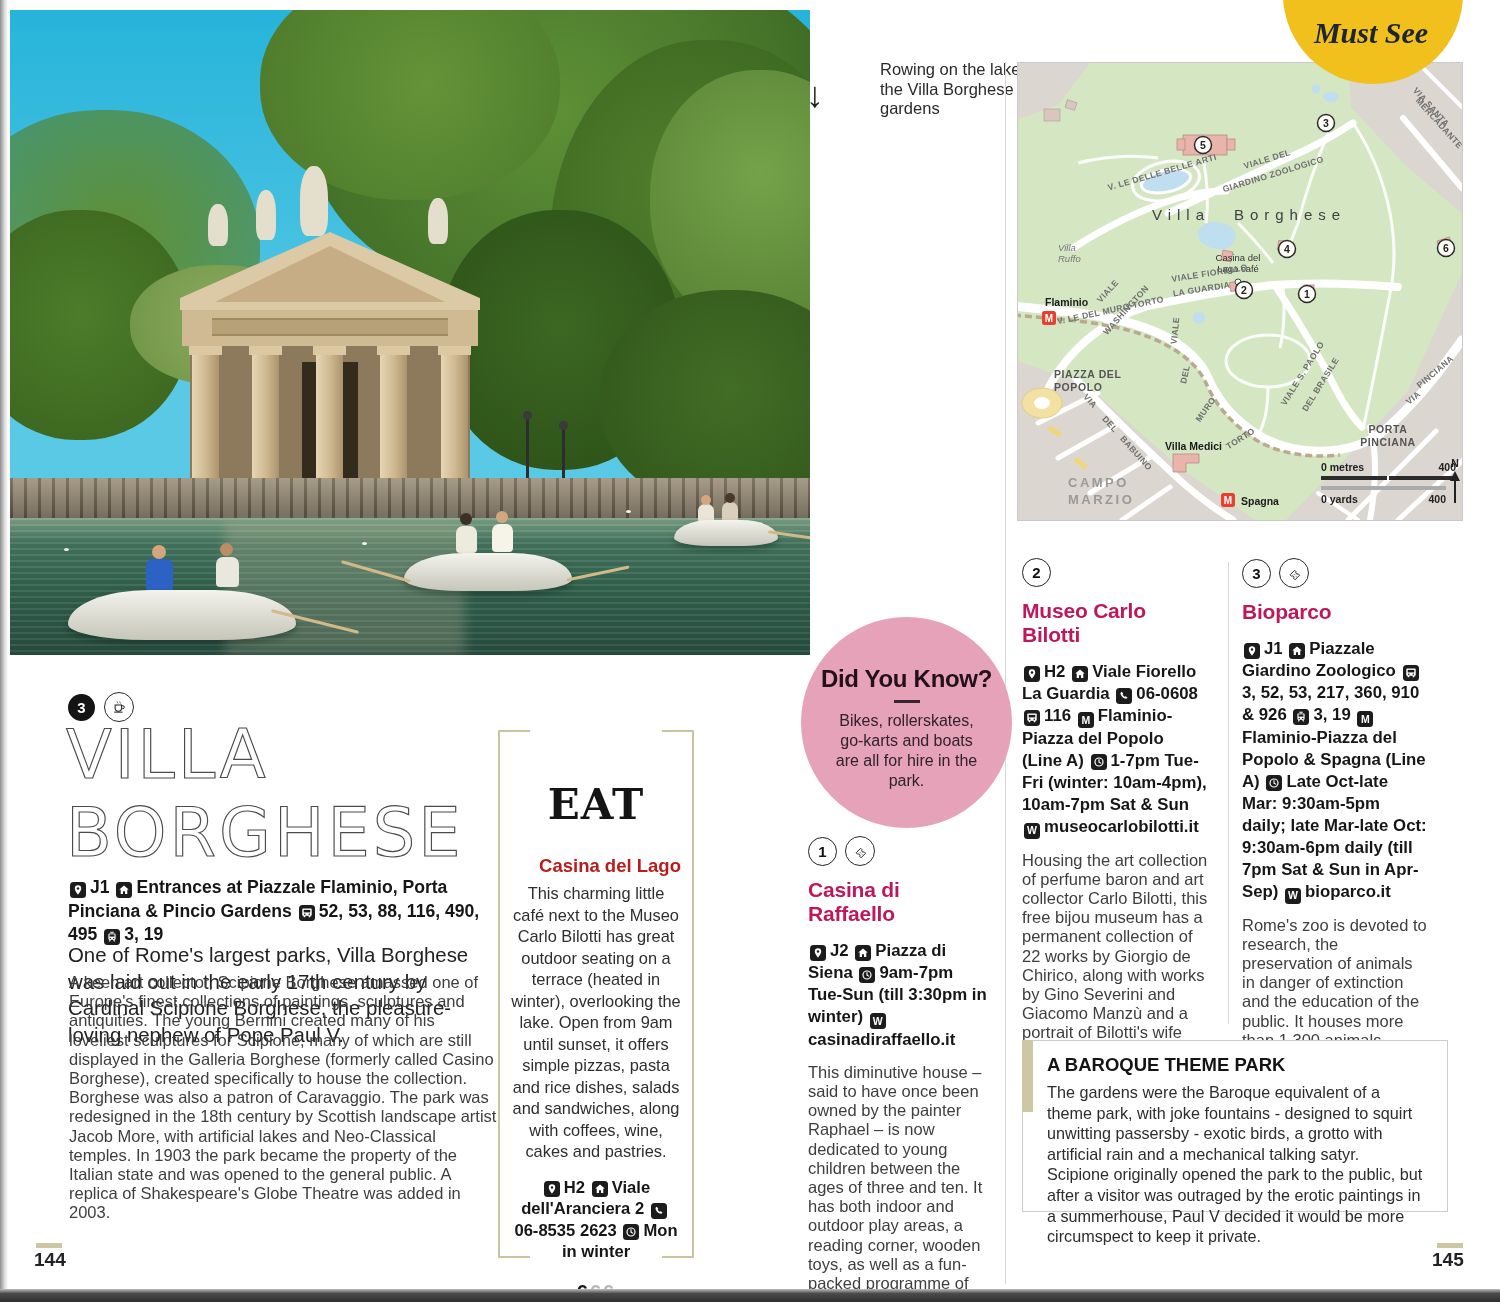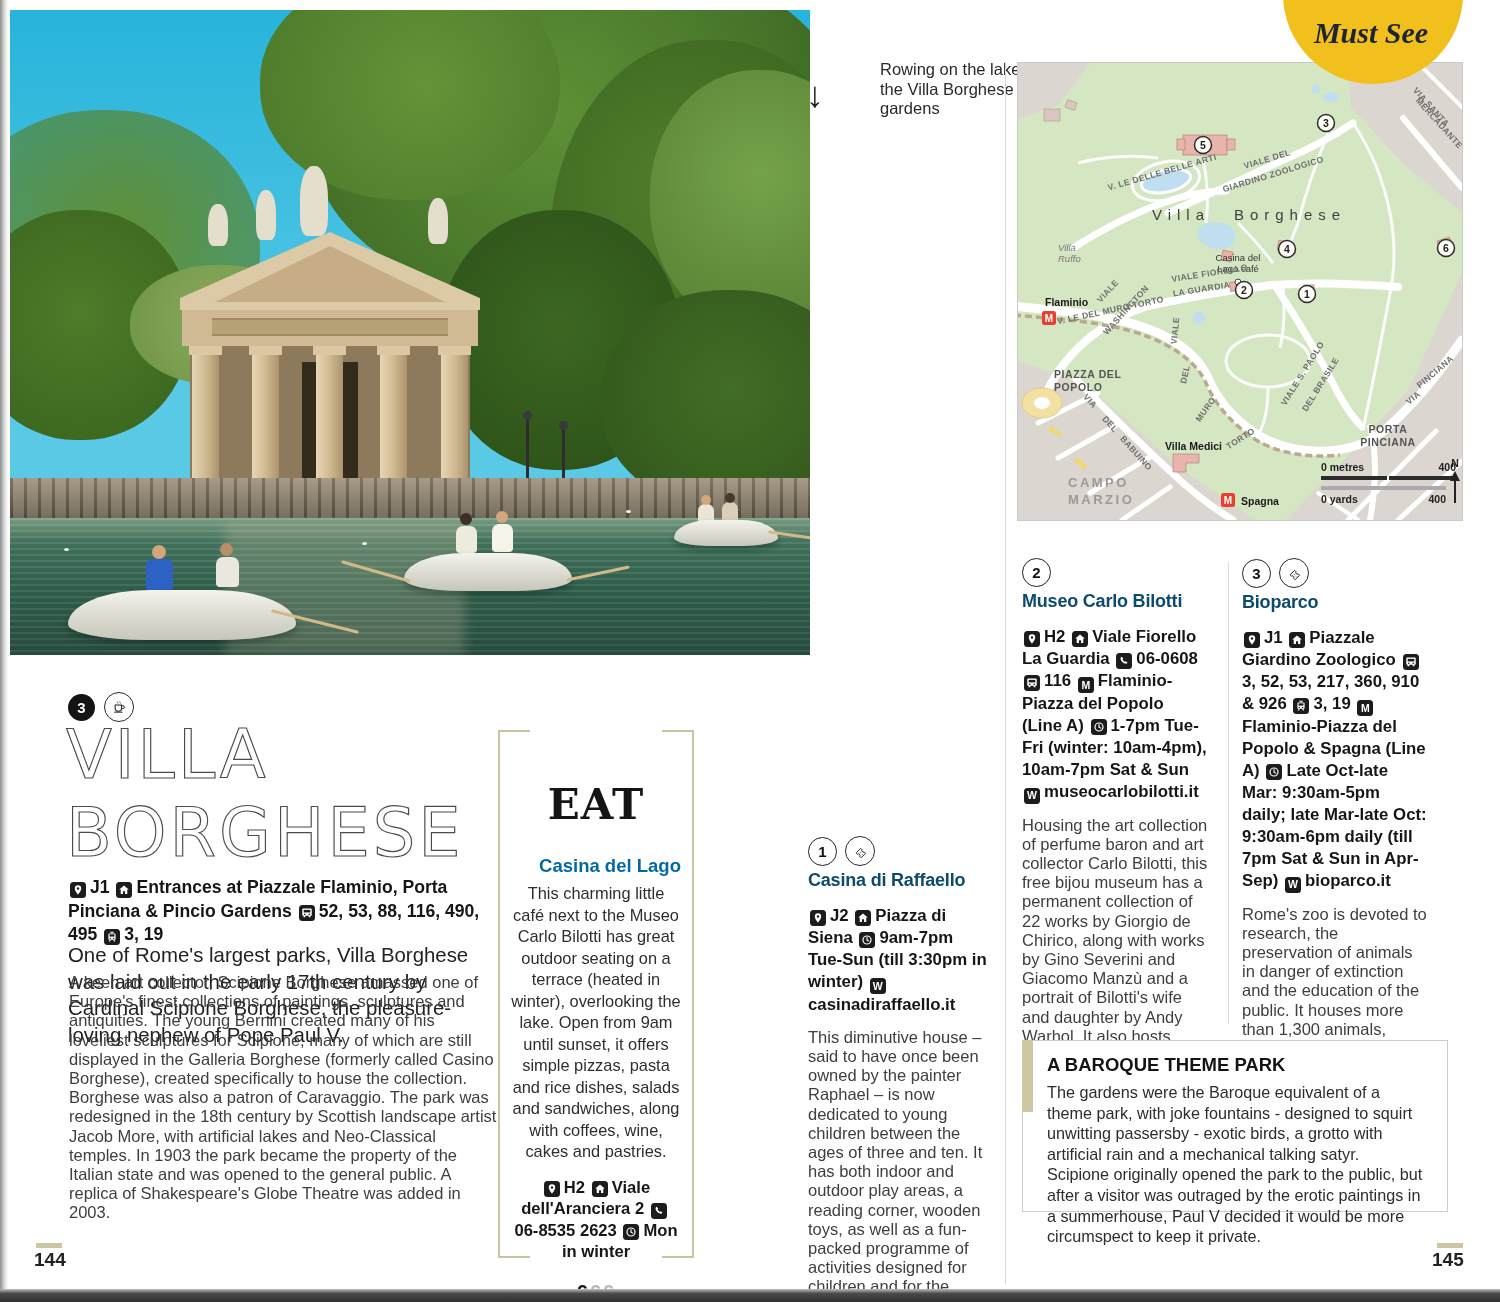--- a/index.html
+++ b/index.html
@@ -87,30 +87,30 @@
   .ib svg{width:12px;height:12px;fill:#fff;}
   .ib .ltr{color:#fff;font-size:10.5px;font-weight:700;line-height:1;}
   .seg{display:inline;}
 
   
   .eat{position:absolute;left:498px;top:730px;width:192px;height:528px;
        border-left:2px solid #c9c4a0;border-right:2px solid #c9c4a0;text-align:center;}
   .eat .corner{position:absolute;width:32px;height:2px;background:#c9c4a0;}
   .eat-head{margin-top:50px;font-family:"DejaVu Serif","Liberation Serif",serif;font-weight:700;
             font-size:42px;letter-spacing:1px;color:#141414;}
-  .eat-venue{margin-top:26px;font-size:18.5px;font-weight:700;color:#0369a1;margin-left:28px;}
+  .eat-venue{margin-top:26px;font-size:18.5px;font-weight:700;color:#b91c1c;margin-left:28px;}
   .eat-body{margin:6px 10px 0;font-size:16.4px;line-height:21.5px;color:#2e2e2e;}
   .eat-info{margin:14px 12px 0;font-size:16.6px;line-height:21.5px;}
   .euros{margin-top:18px;font-size:20px;font-weight:700;letter-spacing:2px;}
   .euros .e1{color:#1a1a1a;} .euros .e2{color:#b9b9b9;}
 
   
   .sec{position:absolute;}
   .sec-badges{display:flex;gap:8px;align-items:center;}
-  .sec h3{margin:4px 0 0;font-size:18px;color:#0c4a6e;letter-spacing:-.2px;}
+  .sec h3{margin:12px 0 0;font-size:21px;color:#be185d;letter-spacing:-.2px;}
   .sec .info{margin:14px 0 0;font-size:16.8px;line-height:22px;}
   .sec .body-text{margin:12px 0 0;}
 
   
   .map-wrap{position:absolute;left:1017px;top:62px;width:444px;height:457px;border:1px solid #c9c9c9;
             background:#d5e6c3;}
   .map-wrap svg{display:block;}
   .mustsee{position:absolute;left:1283px;top:-96px;width:180px;height:180px;border-radius:50%;
            background:#f2c01d;z-index:6;}
   .mustsee span{position:absolute;left:0;right:4px;bottom:34px;text-align:center;
@@ -254,20 +254,25 @@
     <div class="oar" style="left:758px;top:524px;width:52px;transform:rotate(8deg);"></div>
 
     <div class="gull" style="left:352px;top:532px;"></div>
     <div class="gull" style="left:616px;top:500px;"></div>
     <div class="gull" style="left:54px;top:538px;"></div>
   </div>
 
   <div class="cap-arrow">↓</div>
   <div class="caption">Rowing on the lake in the Villa Borghese gardens</div>
 
+  <div class="dyk">
+    <div class="dyk-title">Did You Know?</div>
+    <div class="dyk-rule"></div>
+    <div class="dyk-body">Bikes, rollerskates, go-karts and boats are all for hire in the park.</div>
+  </div>
 
   <div class="lead-badges">
     <span class="bcirc">3</span>
     <span class="icirc">
         <svg viewBox="0 0 28 28">
           <use href="#i-cup"></use>
         </svg>
       </span>
   </div>
 

